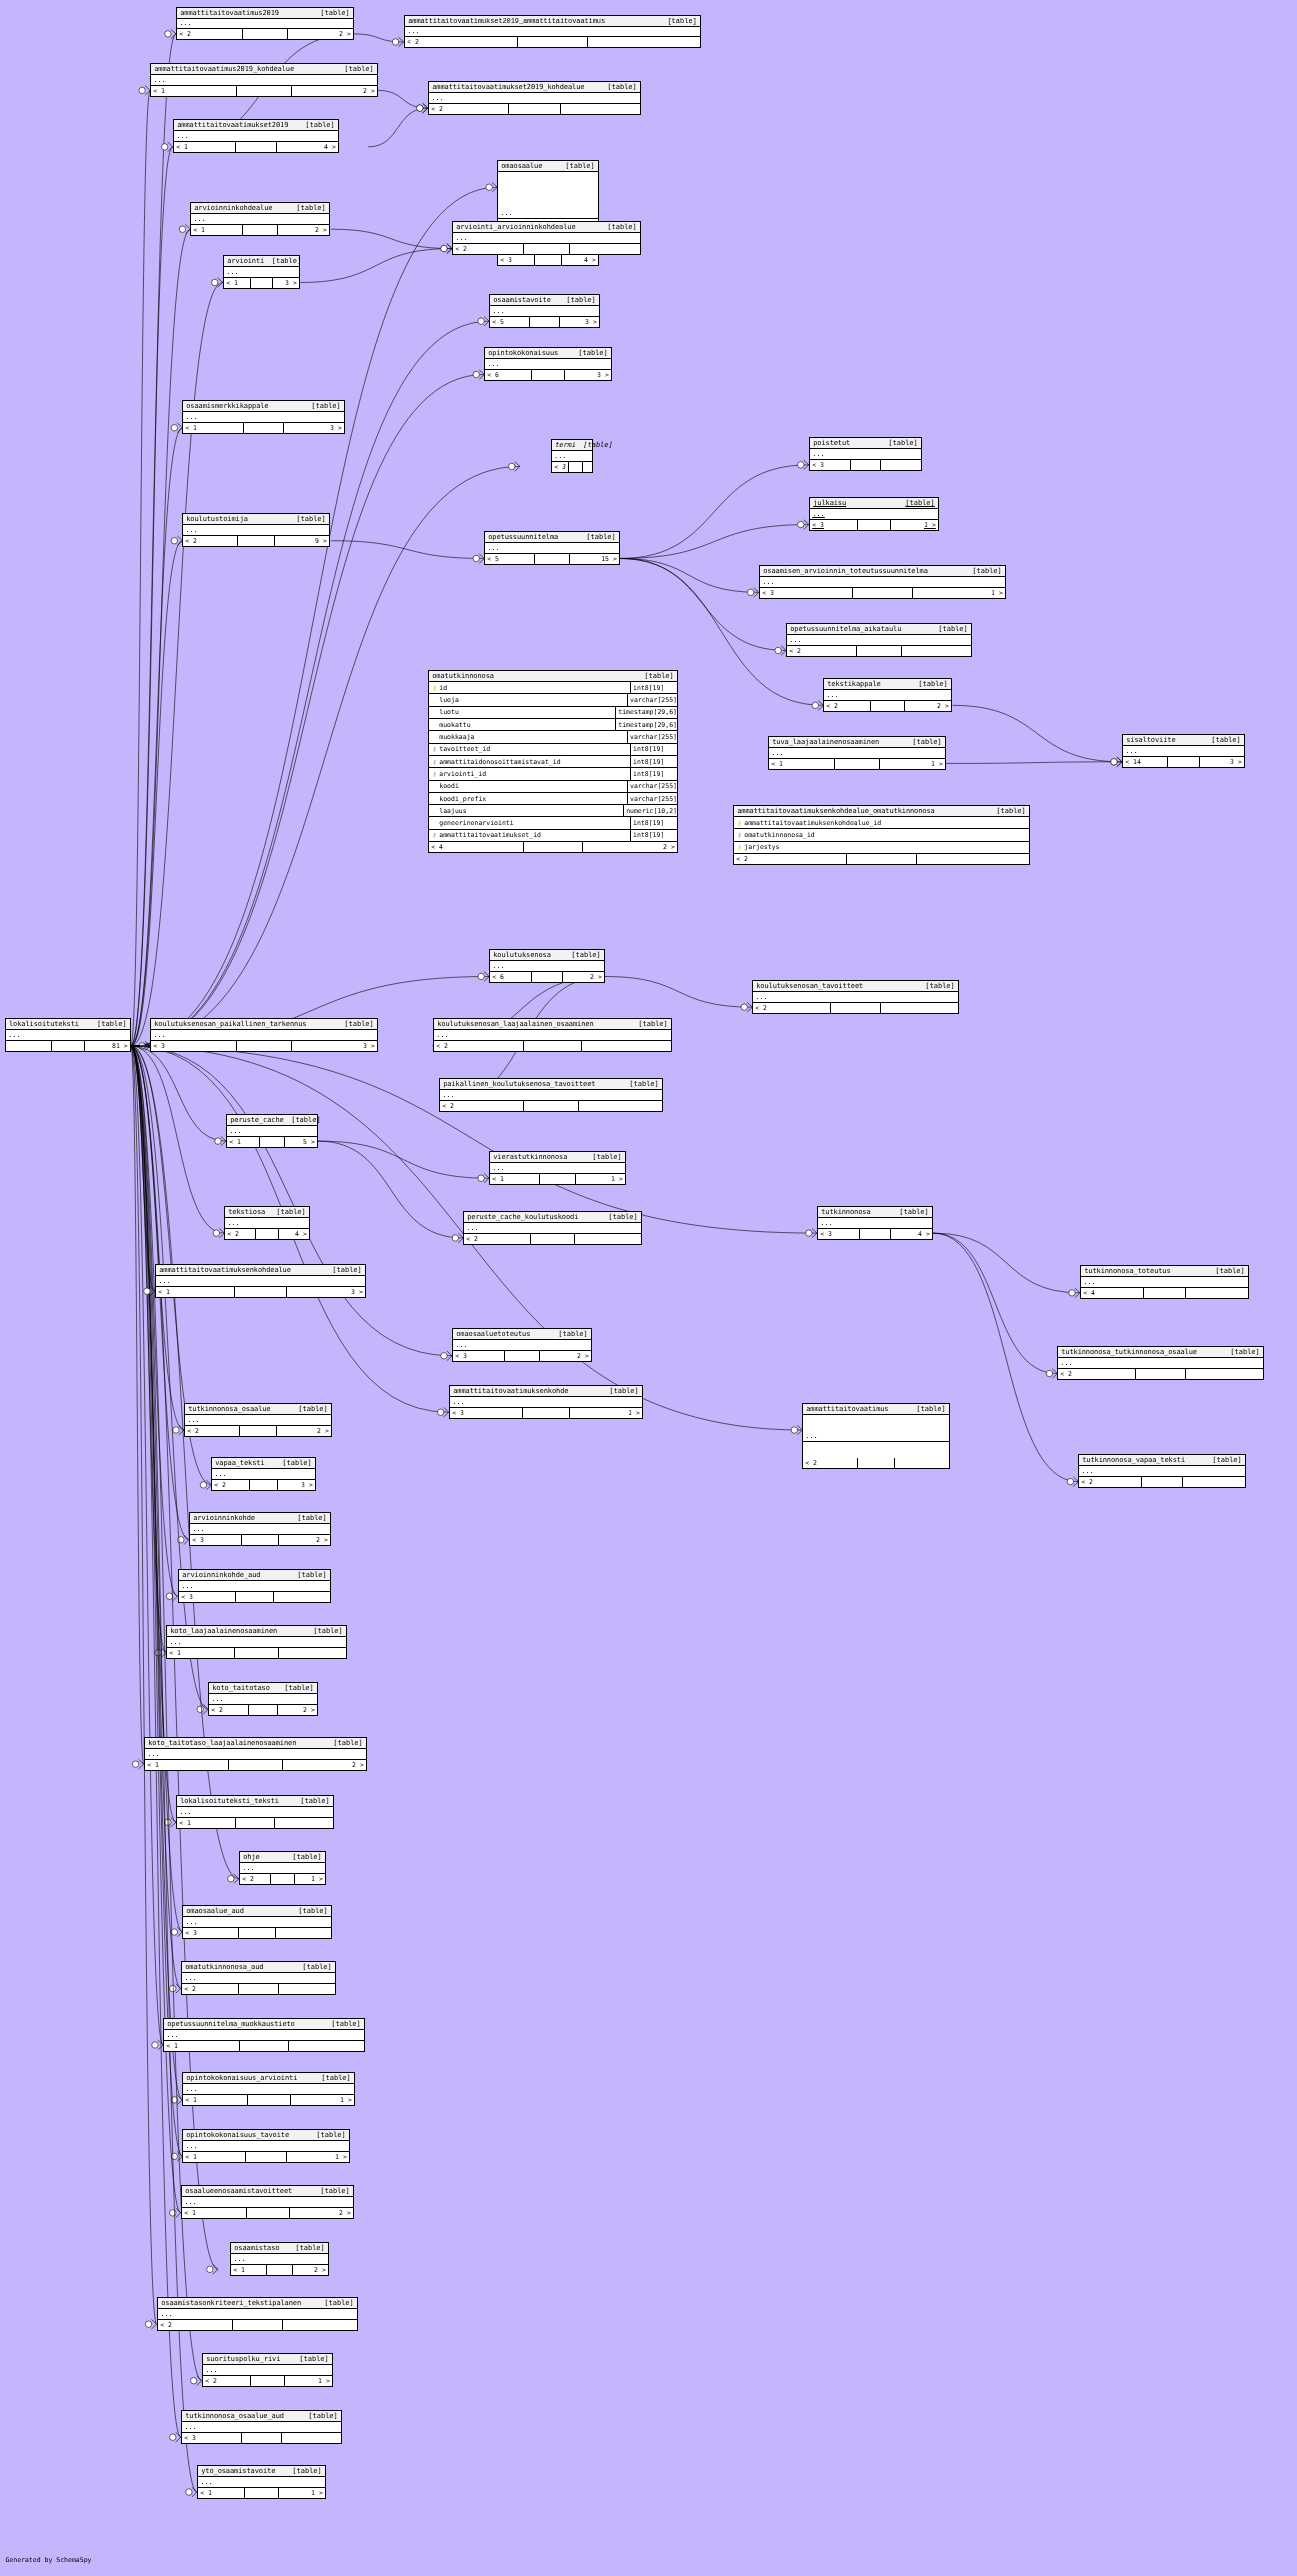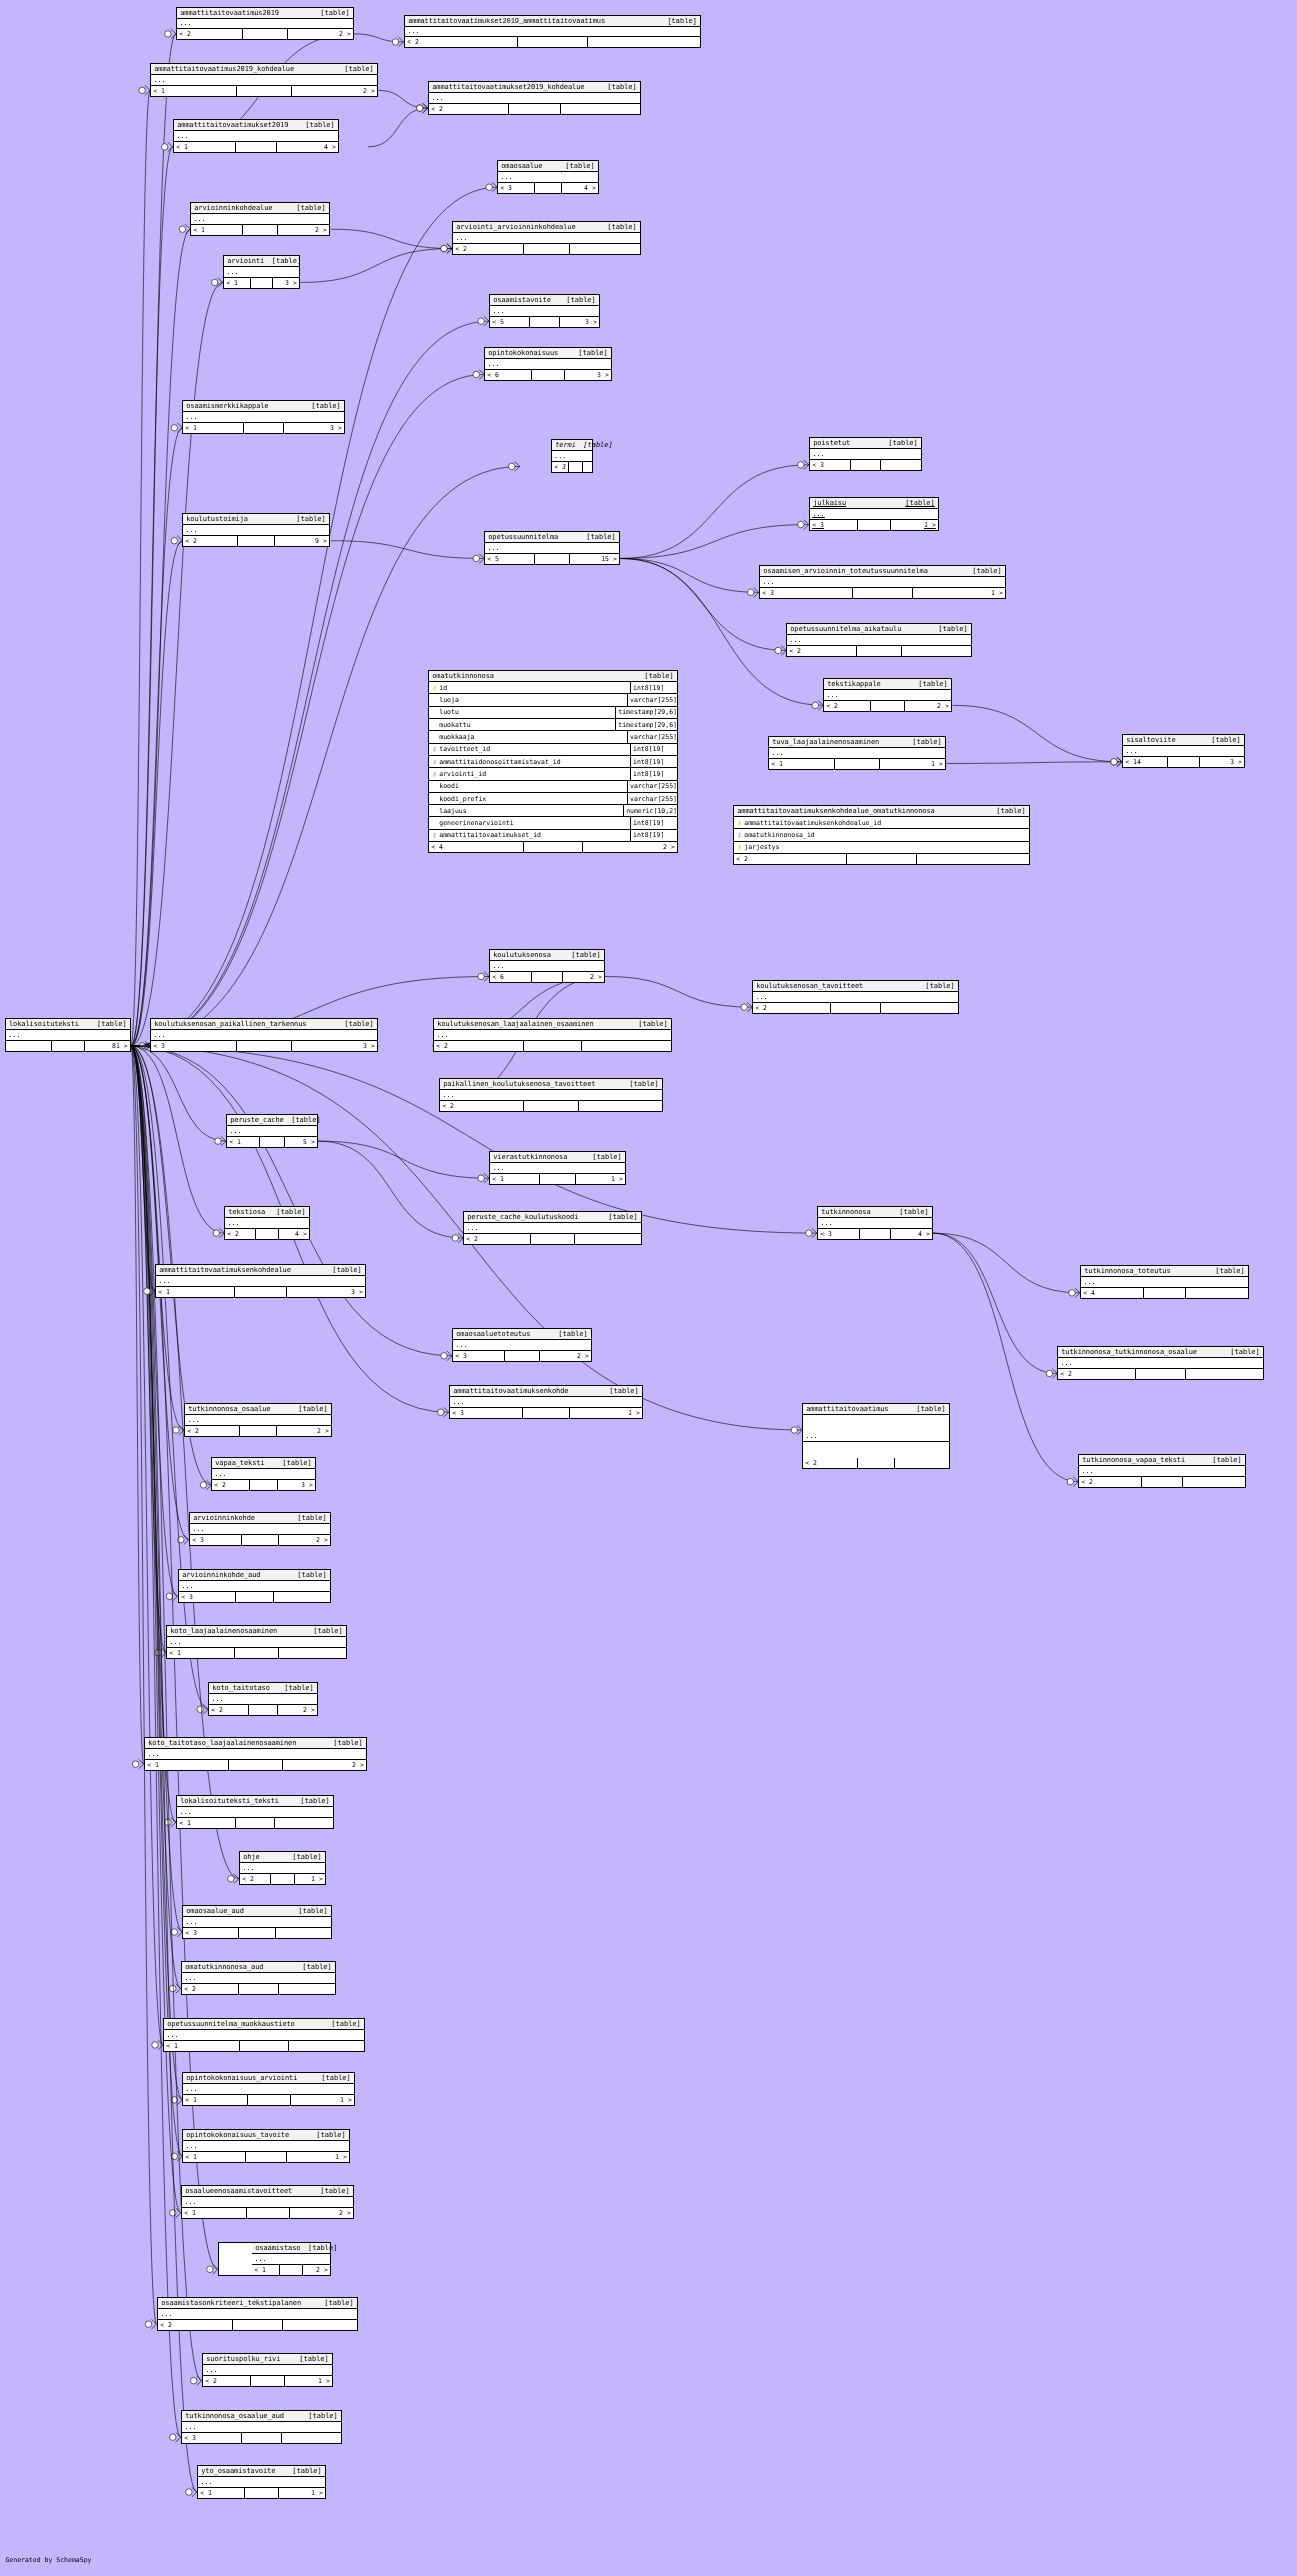--- a/index.html
+++ b/index.html
@@ -369,21 +369,21 @@
           <span class="tname">ammattitaitovaatimukset2019</span>
           <span class="ttag">[table]</span>
         </div>
         <div class="tbody">...</div>
         <div class="tfoot">
           <div class="fcell">&lt; 1</div>
           <div class="fcell mid"></div>
           <div class="fcell">4 &gt;</div>
         </div>
       </div>
-      <div class="tbl" style="left: 497px; top: 160px; width: 102px;">
+      <div class="tbl" style="left: 497px; top: 160px; width: 102px; gap: 36px;">
         <div class="thead">
           <span class="tname">omaosaalue</span>
           <span class="ttag">[table]</span>
         </div>
         <div class="tbody">...</div>
         <div class="tfoot">
           <div class="fcell">&lt; 3</div>
           <div class="fcell mid"></div>
           <div class="fcell">4 &gt;</div>
         </div>
@@ -969,21 +969,21 @@
           <span class="tname">osaalueenosaamistavoitteet</span>
           <span class="ttag">[table]</span>
         </div>
         <div class="tbody">...</div>
         <div class="tfoot">
           <div class="fcell">&lt; 1</div>
           <div class="fcell mid"></div>
           <div class="fcell">2 &gt;</div>
         </div>
       </div>
-      <div class="tbl" style="left: 218px; top: 2242px; width: 113px; padding-left: 33px;">
+      <div class="tbl" style="left: 230px; top: 2242px; width: 99px;">
         <div class="thead">
           <span class="tname">osaamistaso</span>
           <span class="ttag">[table]</span>
         </div>
         <div class="tbody">...</div>
         <div class="tfoot">
           <div class="fcell">&lt; 1</div>
           <div class="fcell mid"></div>
           <div class="fcell">2 &gt;</div>
         </div>

